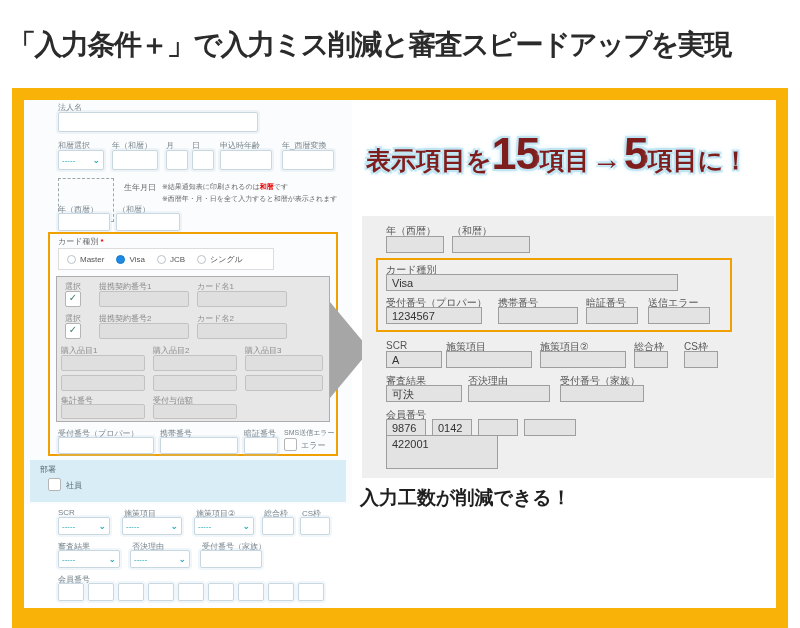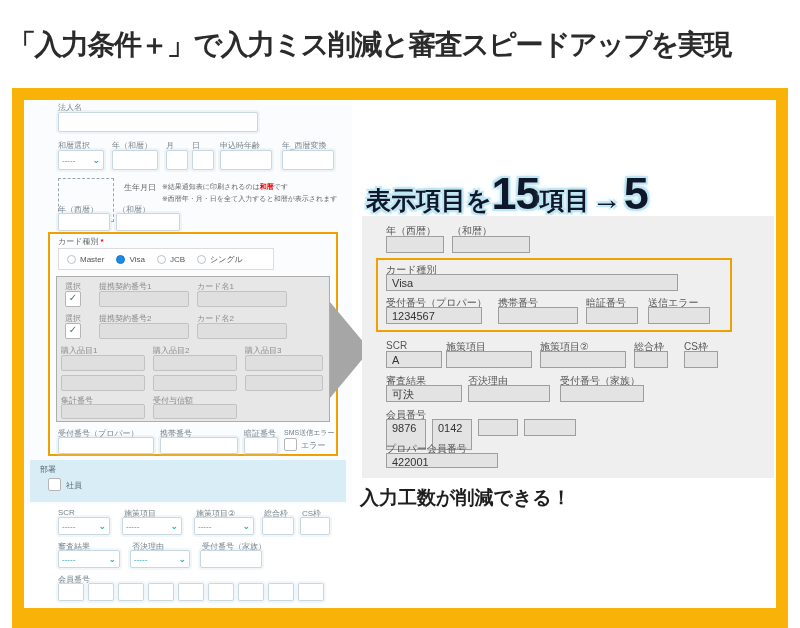--- a/index.html
+++ b/index.html
@@ -38,23 +38,23 @@
   .band { position:absolute; background:#d8edf6; }
   .bl { position:absolute; font-size:8px; color:#5a6c75; white-space:nowrap; }
 
   
   .arrow { position:absolute; width:0; height:0;
            border-top:48px solid transparent; border-bottom:48px solid transparent;
            border-left:40px solid #a6a6a6; }
 
   
   .rhead { position:absolute; display:flex; align-items:baseline; white-space:nowrap;
-           color:#0f172a; font-weight:900;
+           color:#7f1d1d; font-weight:900;
            text-shadow:-2px -2px 1px #bfe4f2, 2px -2px 1px #bfe4f2, -2px 2px 1px #bfe4f2,
-                        2px 2px 1px #bfe4f2, 0 0 7px #bfe4f2;margin-top:40px; }
+                        2px 2px 1px #bfe4f2, 0 0 7px #bfe4f2; }
   .rhead .t { font-size:25px; } .rhead .n { font-size:45px; letter-spacing:-1px; }
   .rhead .a { font-size:30px; padding:0 2px; }
   .rbg { position:absolute; background:#efefef; }
   .rl { position:absolute; font-size:10px; color:#555; white-space:nowrap; }
   .rinp { position:absolute; background:#e3e3e3; border:1px solid #9e9e9e;
           font-size:11px; color:#333; padding:1px 5px; line-height:14px; white-space:nowrap; }
   .caption { position:absolute; font-size:19px; font-weight:900; color:#1e1e1e; line-height:24px; white-space:nowrap; }
 </style>
 </head>
 <body>
@@ -212,20 +212,21 @@
     </div>
 
     <div class="arrow" style="left:306px;top:202px"></div>
 
     <div class="rhead" style="left:342px;top:28px">
       <span class="t">表示項目を</span>
         <span class="n">15</span>
         <span class="t">項目</span>
         <span class="a">→</span>
         <span class="n">5</span>
+        <span class="t">項目に！</span>
     </div>
 
     <div class="rbg" style="left:338px;top:116px;width:412px;height:262px"></div>
 
     <div class="rl" style="left:362px;top:124px">年（西暦）</div>
     <div class="rl" style="left:428px;top:124px">（和暦）</div>
     <div class="rinp" style="left:362px;top:136px;width:58px;height:17px"></div>
     <div class="rinp" style="left:428px;top:136px;width:78px;height:17px"></div>
 
     <div class="obox" style="left:352px;top:158px;width:356px;height:74px"></div>
@@ -258,20 +259,20 @@
     <div class="rinp" style="left:444px;top:285px;width:82px;height:17px"></div>
     <div class="rinp" style="left:536px;top:285px;width:84px;height:17px"></div>
 
     <div class="rl" style="left:362px;top:308px">会員番号</div>
     <div class="rinp" style="left:362px;top:319px;width:40px;height:31px">9876</div>
     <div class="rinp" style="left:408px;top:319px;width:40px;height:31px">0142</div>
     <div class="rinp" style="left:454px;top:319px;width:40px;height:17px"></div>
     <div class="rinp" style="left:500px;top:319px;width:52px;height:17px"></div>
 
     <div class="rl" style="left:362px;top:342px">プロパー会員番号</div>
-    <div class="rinp" style="left:362px;top:353px;width:112px;height:15px">422001</div>
+    <div class="rinp" style="left:362px;top:335px;width:112px;height:34px">422001</div>
 
     <div class="caption" style="left:336px;top:386px">
       <div>入力工数が削減できる！</div>
     </div>
 
   </div>
 </div>
 
 </body></html>

